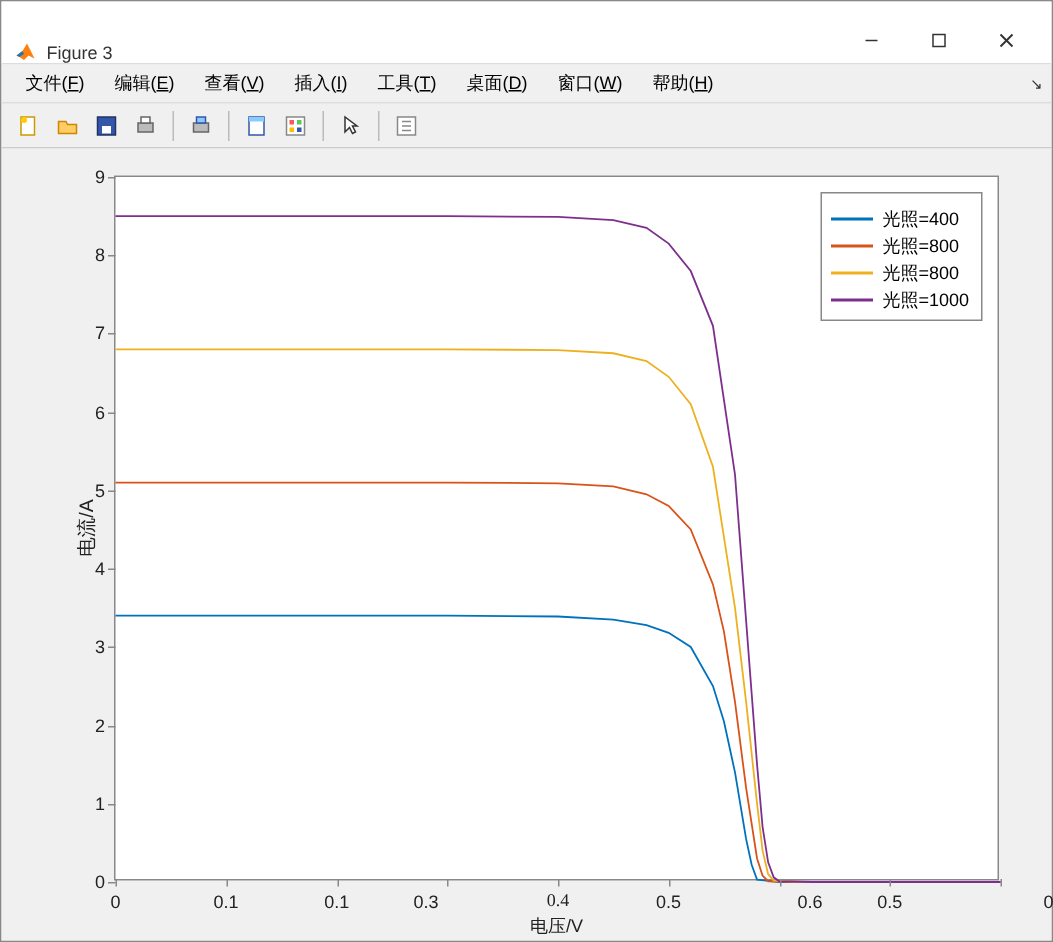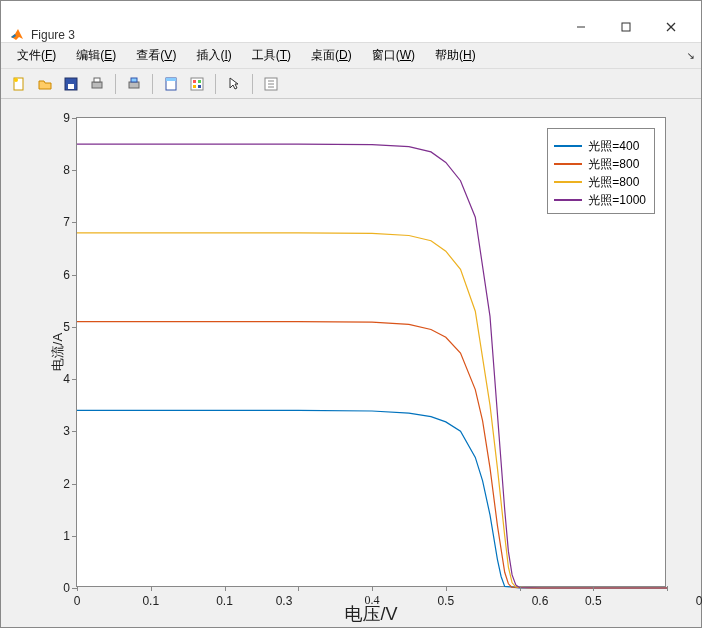--- a/index.html
+++ b/index.html
@@ -16,21 +16,21 @@
   .toolbar { height: 30px; background: #f0f0f0; display: flex; align-items: center; padding: 2px 6px; gap: 2px; border-bottom: 1px solid #ccc; }
   .toolbar .tb { width: 24px; height: 24px; display: flex; align-items: center; justify-content: center; cursor: pointer; border: 1px solid transparent; }
   .toolbar .sep { width: 1px; height: 20px; background: #bbb; margin: 0 4px; }
   .canvas { flex: 1; background: #f0f0f0; padding: 10px 10px 6px 10px; position: relative; }
   .watermark { position: absolute; right: 14px; bottom: 8px; color: #c8c8c8; font-size: 14px; font-style: italic; pointer-events: none; }
   .axes { position: absolute; left: 75px; top: 18px; width: 590px; height: 470px; background: #fff; border: 1px solid #888; }
   .tick-x { position: absolute; bottom: -5px; width: 1px; height: 5px; background: #888; }
   .ticklbl-x { position: absolute; bottom: -22px; transform: translateX(-50%); font-size: 12px; color: #222; }
   .tick-y { position: absolute; left: -5px; height: 1px; width: 5px; background: #888; }
   .ticklbl-y { position: absolute; left: -22px; transform: translateY(-50%); font-size: 12px; color: #222; text-align: right; width: 15px; }
-  .xlabel { position: absolute; left: 50%; bottom: -40px; transform: translateX(-50%); font-size: 18px; color: #222; }
+  .xlabel { position: absolute; left: 50%; bottom: -40px; transform: translateX(-50%); font-size: 12px; color: #222; }
   .ylabel { position: absolute; left: -38px; top: 50%; transform: translateY(-50%) rotate(-90deg); font-size: 13px; color: #222; }
   .legend { position: absolute; top: 10px; right: 10px; background: #fff; border: 1px solid #888; padding: 8px 8px 4px 6px; font-size: 12px; }
   .legend-row { display: flex; align-items: center; height: 18px; }
   .legend-line { width: 28px; height: 2px; margin-right: 6px; }
   svg.plotsvg { position: absolute; left: 0; top: 0; width: 100%; height: 100%; overflow: visible; }
   svg.plotsvg path { fill: none; stroke-width: 1.2; }
 </style>
 </head>
 <body>
 

